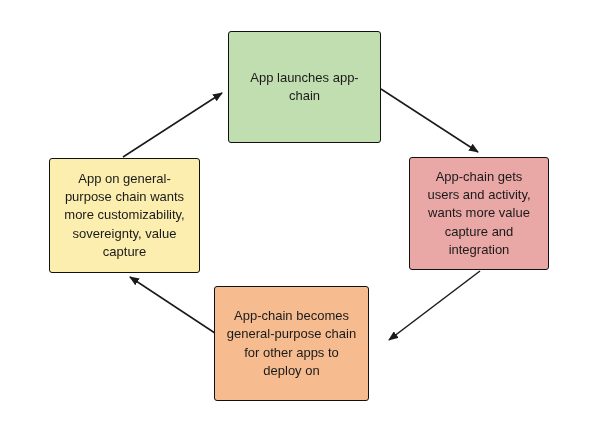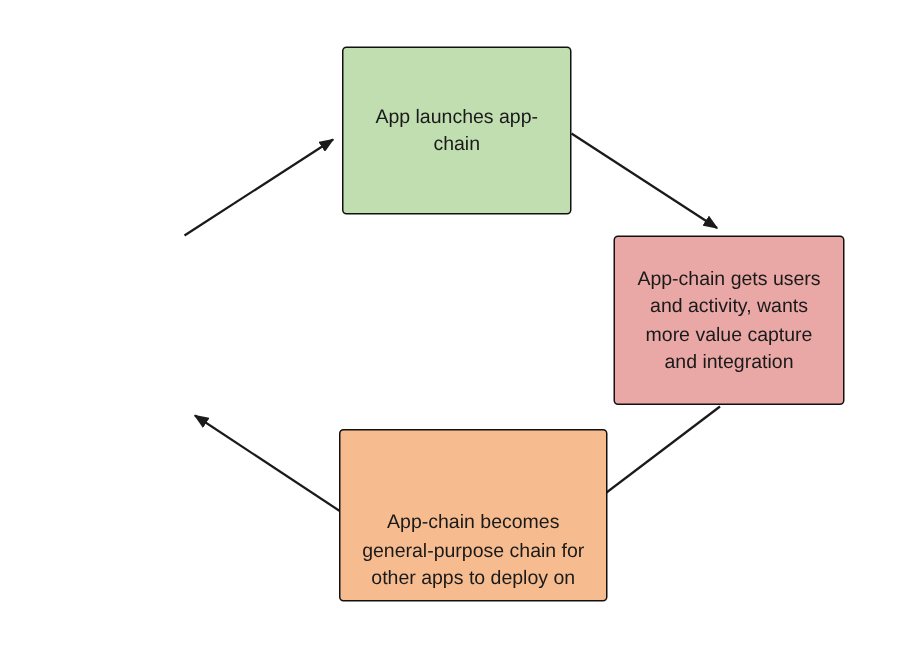--- a/index.html
+++ b/index.html
@@ -37,22 +37,22 @@
     justify-content: center;
     text-align: center;
     padding: 6px 9px;
   }
   .node-label {
     font-size: 13px;
     line-height: 1.4;
     color: #1a1a1a;
   }
   .node-top    { left: 228px; top: 31px;  width: 153px; height: 112px; }
-  .node-right  { left: 409px; top: 157px; width: 154px; height: 113px; }
-  .node-bottom { left: 226px; top: 286px; width: 179px; height: 115px; align-items: flex-end; }
+  .node-right  { left: 409px; top: 157px; width: 140px; height: 113px; }
+  .node-bottom { left: 214px; top: 286px; width: 155px; height: 115px; }
   .node-left   { left: 49px;  top: 158px; width: 151px; height: 115px; }
 </style>
 </head>
 <body>
 
 <div class="canvas">
 
   <svg class="edges" viewBox="0 0 600 432" aria-hidden="true">
     <defs>
       <marker id="arrowhead" markerUnits="userSpaceOnUse" markerWidth="10" markerHeight="8" refX="9" refY="4" orient="auto">
@@ -70,14 +70,17 @@
   </div>
 
   <div class="node node-right" style="background-color: rgb(233, 167, 166);">
     <span class="node-label">App-chain gets users and activity, wants more value capture and integration</span>
   </div>
 
   <div class="node node-bottom" style="background-color: rgb(246, 188, 144);">
     <span class="node-label">App-chain becomes general-purpose chain for other apps to deploy on</span>
   </div>
 
+  <div class="node node-left" style="background-color: rgb(252, 238, 174);">
+    <span class="node-label">App on general-purpose chain wants more customizability, sovereignty, value capture</span>
+  </div>
 
 </div>
 
 </body></html>

